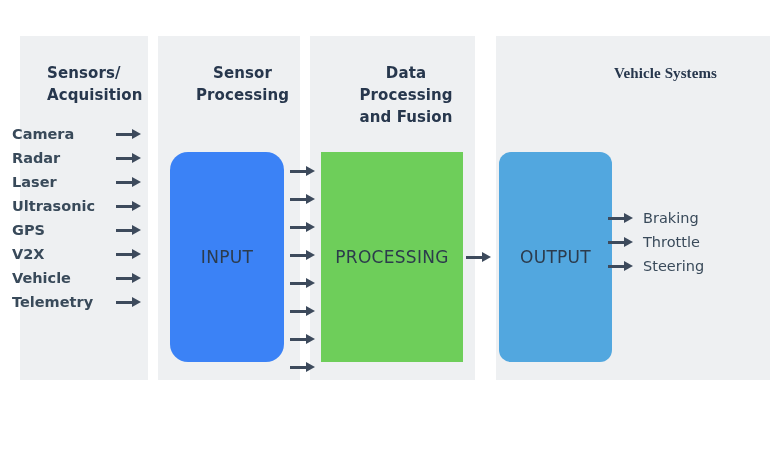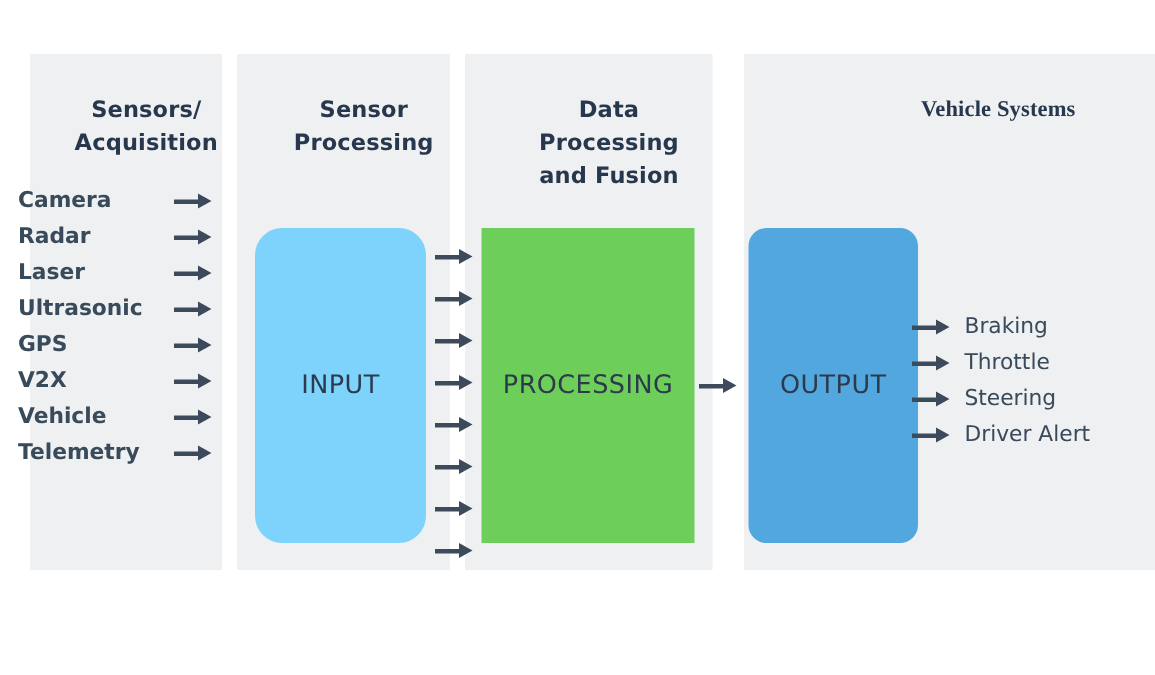--- a/index.html
+++ b/index.html
@@ -37,21 +37,21 @@
     right: 0;
     top: 26px;
     text-align: center;
     font-weight: bold;
     font-size: 15px;
     line-height: 22px;
     color: #27374d;
     letter-spacing: 0.1px;
     padding-left: 27px;
   }
-  #panel-0 .panel-title { text-align: center; }
+  #panel-0 .panel-title { text-align: left; }
 
   
   .sensor-list {
     position: absolute;
     left: 12px;
     top: 122px;
     width: 150px;
     font-weight: bold;
   }
   .sensor-row {
@@ -119,21 +119,21 @@
     justify-content: center;
     font-size: 17px;
     color: #2c3b4c;
     letter-spacing: 0.3px;
   }
   #box-input {
     left: 170px;
     top: 152px;
     width: 114px;
     height: 210px;
-    background: #7dd3fc;
+    background: #3b82f6;
     border-radius: 18px;
   }
   #box-processing {
     left: 321px;
     top: 152px;
     width: 142px;
     height: 210px;
     background: #6ece5a;
     border-radius: 0px;
   }
@@ -294,22 +294,15 @@
         </span>
       <span class="output-label">Throttle</span>
     </div>
     <div class="output-row">
       <span class="arrow">
           <span class="shaft"></span>
           <span class="head"></span>
         </span>
       <span class="output-label">Steering</span>
     </div>
-    <div class="output-row">
-      <span class="arrow">
-          <span class="shaft"></span>
-          <span class="head"></span>
-        </span>
-      <span class="output-label">Driver Alert</span>
-    </div>
   </div>
 
 </div>
 
 </body></html>

